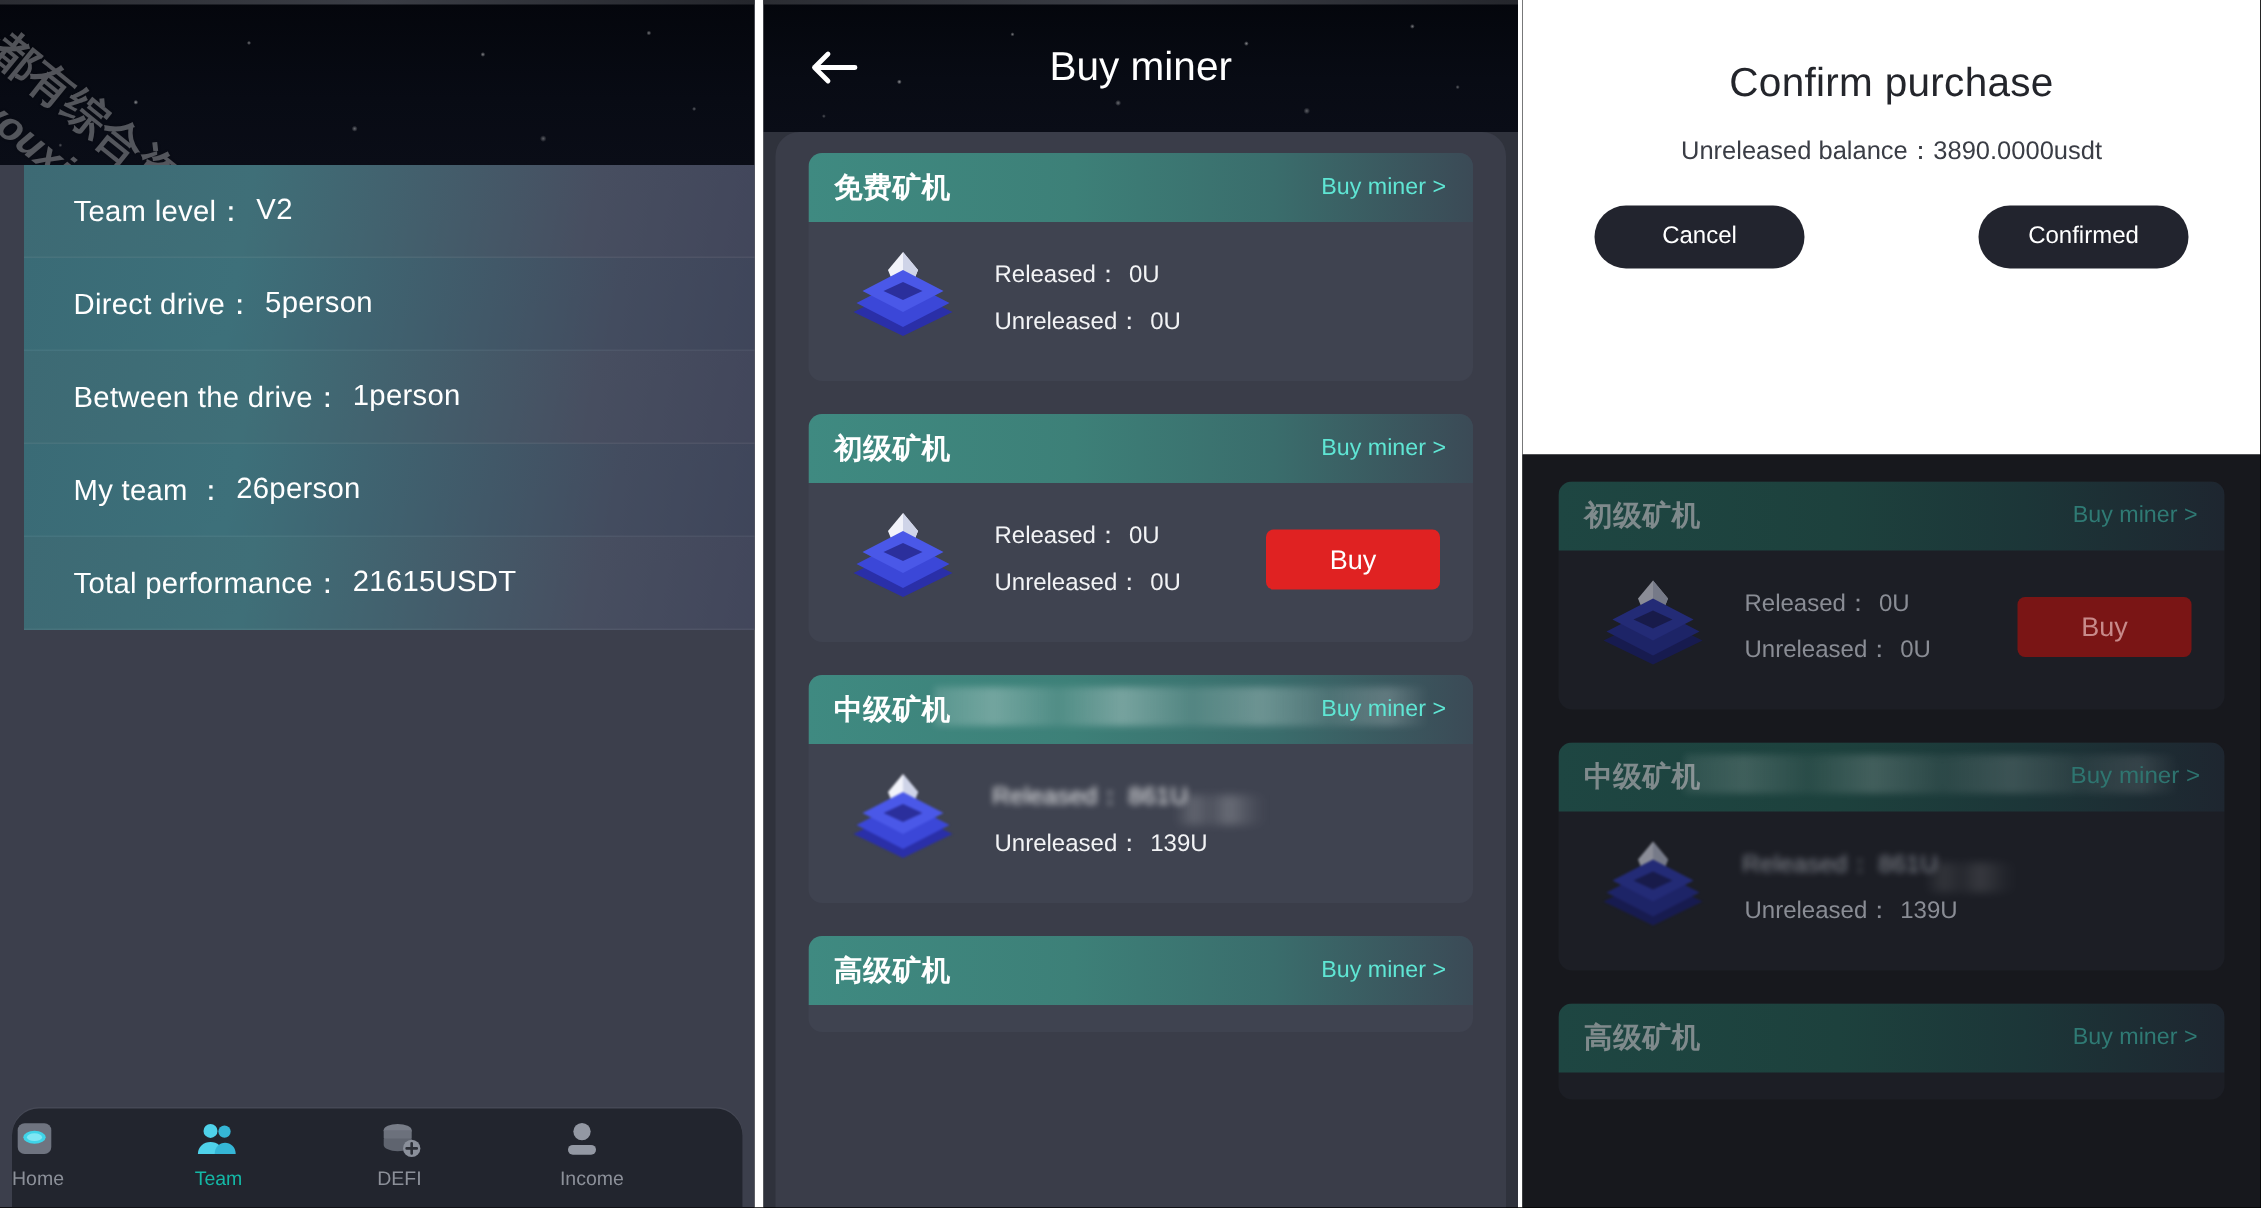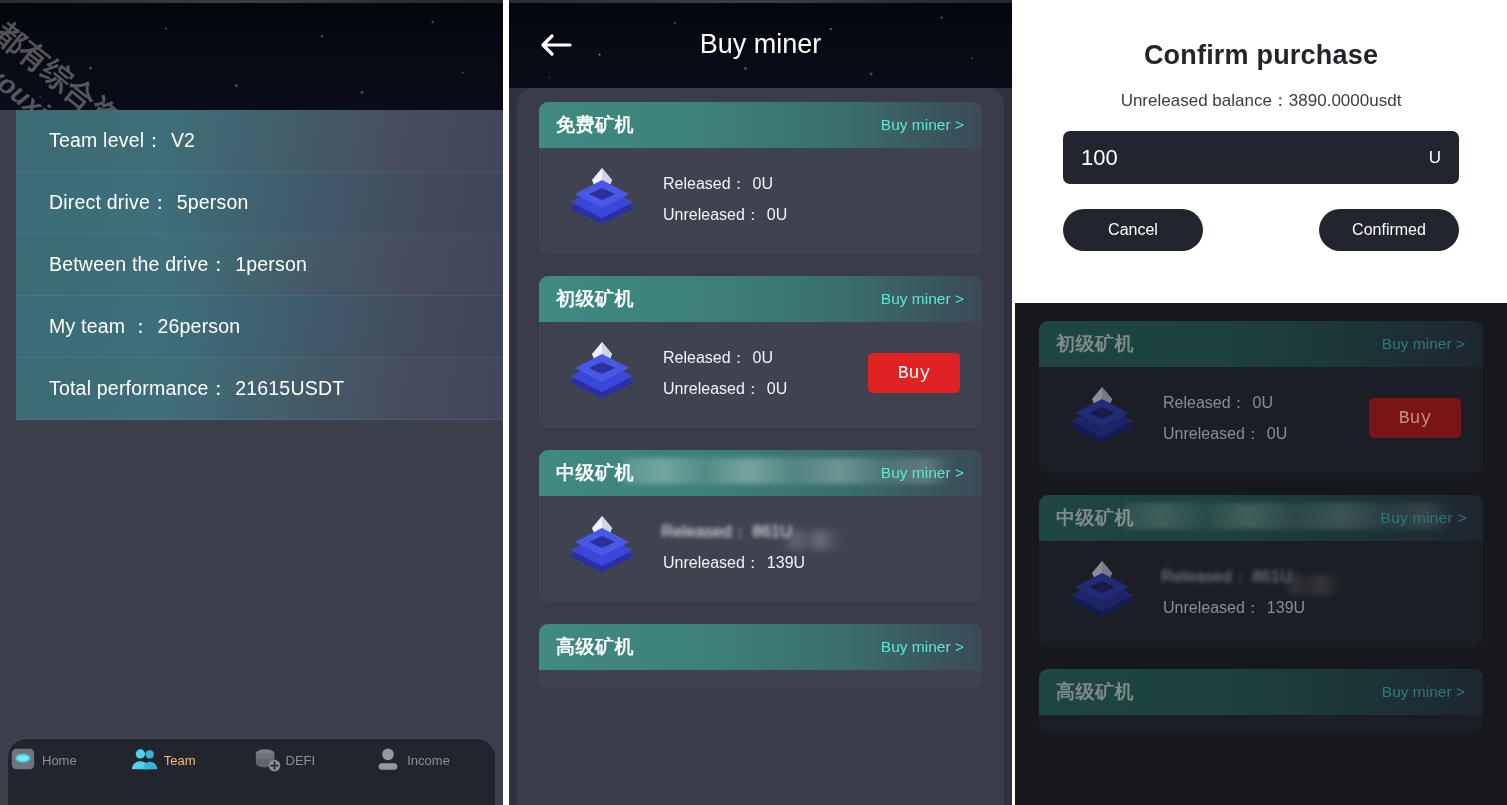--- a/index.html
+++ b/index.html
@@ -55,24 +55,24 @@
   .team-row .rv { margin-left: 7px; }
 
   
   .tabbar {
     position: absolute; left: 8px; right: 8px; bottom: 0; height: 66px;
     background: #22252e;
     border-radius: 18px 18px 0 0;
     display: flex; align-items: flex-start; padding-top: 7px;
     box-shadow: 0 -1px 0 rgba(255,255,255,.05);
   }
-  .tab { flex: 1; display: flex; flex-direction: row; align-items: center; gap: 4px; }
+  .tab { flex: 1; display: flex; flex-direction: column; align-items: flex-start; gap: 4px; }
   .tab .ticon { width: 30px; height: 28px; display: block; }
   .tab .tlabel { font-size: 13px; color: #8c9099; }
-  .tab.active .tlabel { color: #fdba74; }
+  .tab.active .tlabel { color: #14b8a6; }
 
   
   .mp-header { height: 88px; }
   .mp-title {
     position: absolute; left: 0; right: 0; top: 29px;
     text-align: center; color: #fff; font-size: 27px;
   }
   .back-arrow {
     position: absolute; left: 30px; top: 31px;
     width: 34px; height: 28px; cursor: pointer;
@@ -96,23 +96,23 @@
     gap: 40px;
   }
   .mc-title { color: #ffffff; font-size: 19px; font-weight: 700; letter-spacing: .5px; }
   .mc-link { color: #5fe6d4; font-size: 15.5px; white-space: nowrap; }
   .mc-body { display: flex; align-items: center; padding: 14px 18px 18px 24px; min-height: 104px; }
   .mc-body.compact { min-height: 0; padding-bottom: 0; height: 18px; }
   .miner-icon { width: 78px; height: 74px; flex: 0 0 78px; margin-right: 22px; }
   .mc-stats { color: #f2f3f5; font-size: 16px; line-height: 31px; flex: 1; }
   .mc-stats .lbl-val { margin-left: 6px; }
   .buy-btn {
-    width: 92px; height: 40px; border: none; border-radius: 5px;
+    width: 116px; height: 40px; border: none; border-radius: 5px;
     background: #e02222; color: #ffffff;
-    font-size: 18px; font-family: Liberation Mono, monospace; cursor: pointer;
+    font-size: 18px; font-family: Liberation Sans, sans-serif; cursor: pointer;
     margin-left: 14px; margin-right: 4px;
   }
   .blurred .mc-title, .blurred .mc-link, .blurred .row-blur {
     filter: blur(0px);
   }
   .smear {
     display: inline-block;
     filter: blur(2.2px) contrast(1.15);
     transform: scaleX(1.04);
     opacity: .92;
@@ -134,21 +134,21 @@
     filter: blur(3px); pointer-events: none;
   }
 
   
   .dialog {
     position: absolute; left: 0; top: 0; width: 492px; height: 303px;
     background: #ffffff;
   }
   .dlg-title {
     text-align: center; color: #23252b;
-    font-size: 27px; font-weight: 700; padding-top: 40px; letter-spacing: .2px;
+    font-size: 27px; font-weight: 400; padding-top: 40px; letter-spacing: .2px;
   }
   .dlg-balance {
     text-align: center; color: #3a3d45; font-size: 17px; margin-top: 18px;
   }
   .dlg-input-wrap {
     margin: 19px 48px 0 48px; height: 53px;
     background: #22242e; border-radius: 7px;
     display: flex; align-items: center; padding: 0 18px;
   }
   .dlg-input {
@@ -376,24 +376,20 @@
     </div>
   </div>
 
   <div class="divider2"></div>
 
   <div class="panel panel-right">
 
     <div class="dialog">
       <div class="dlg-title">Confirm purchase</div>
       <div class="dlg-balance">Unreleased balance：3890.0000usdt</div>
-      <div class="dlg-input-wrap">
-        <input class="dlg-input" type="text" value="100" style="">
-        <span class="dlg-unit">U</span>
-      </div>
       <div class="dlg-actions">
         <button class="dlg-btn">Cancel</button>
         <button class="dlg-btn">Confirmed</button>
       </div>
     </div>
 
     <div class="rp-dim">
 
       <div class="miner-card">
         <div class="mc-head">

